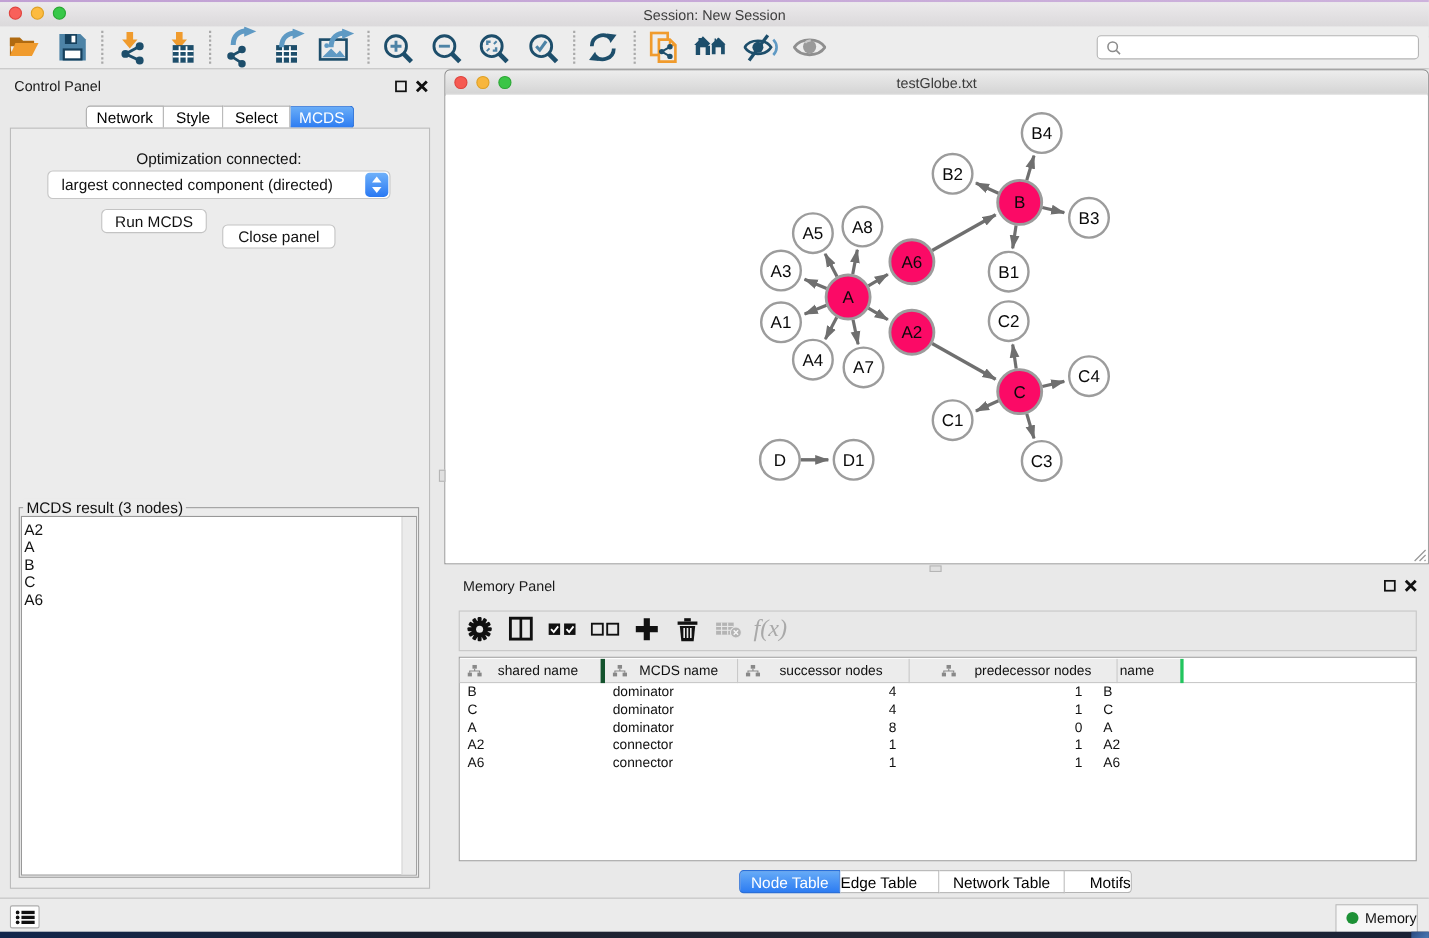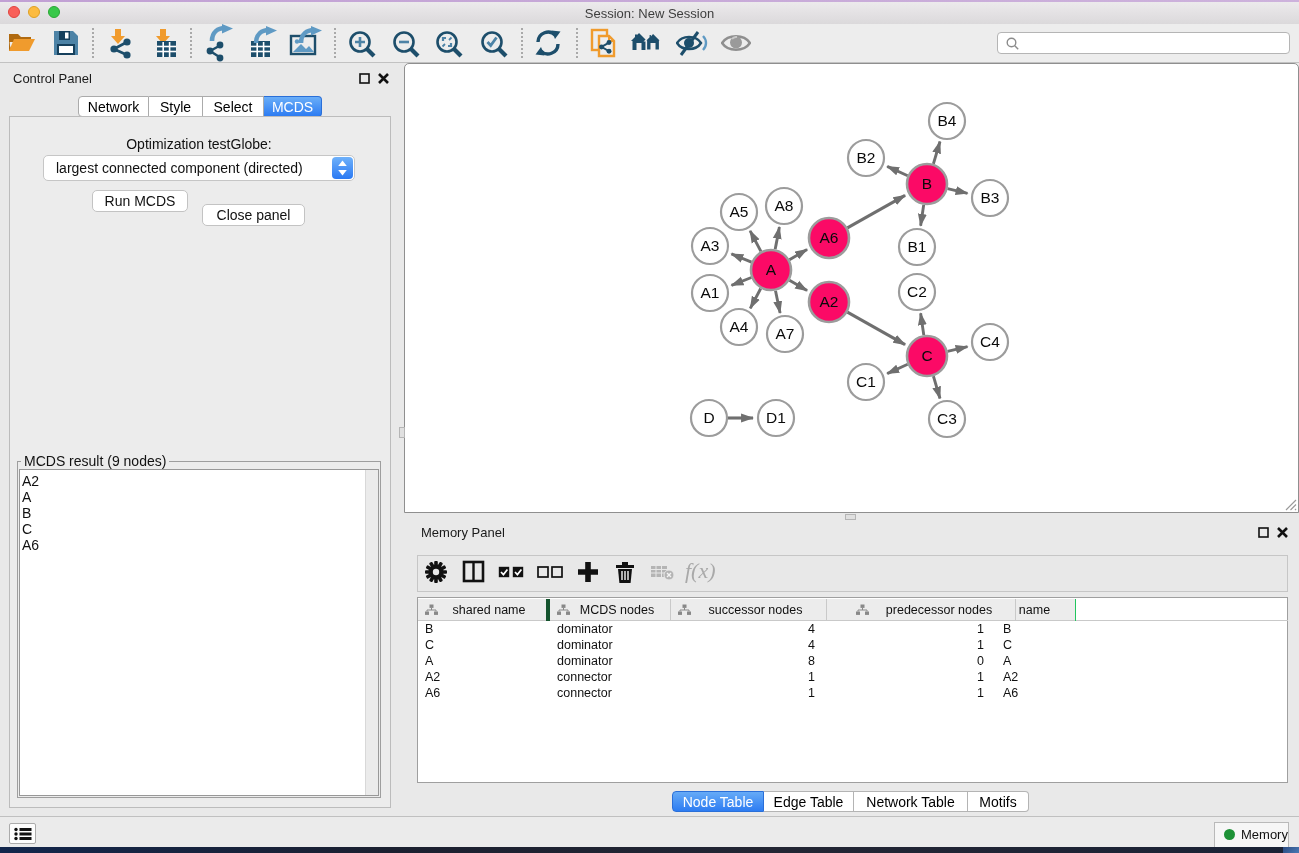--- a/index.html
+++ b/index.html
@@ -166,41 +166,47 @@
   </svg>
 
 <div class="abs" style="left:78px;top:96px;height:26px;font-size:14px">
  <div style="float:left;width:71px;height:21px;background:#fff;border:1px solid #ababab;border-radius:4px 0 0 4px;text-align:center;line-height:20px">Network</div>
  <div style="float:left;width:54px;height:21px;background:#fff;border:1px solid #ababab;border-left:none;text-align:center;line-height:20px">Style</div>
  <div style="float:left;width:61px;height:21px;background:#fff;border:1px solid #ababab;border-left:none;text-align:center;line-height:20px">Select</div>
  <div style="float:left;width:58px;height:21px;background:linear-gradient(#6aaef8,#2d7cf2);border:1px solid #2a6fd8;border-left:none;border-radius:0 4px 4px 0;text-align:center;line-height:20px;color:#fff">MCDS</div>
 </div>
 
 <div class="abs" style="left:9px;top:116px;width:382px;height:692px;background:#ececec;border:1px solid #bcbcbc"></div>
-<div class="abs" style="left:0;top:136px;width:398px;text-align:center;font-size:14px;color:#111">Optimization testGlobe:</div>
+<div class="abs" style="left:0;top:136px;width:398px;text-align:center;font-size:14px;color:#111">Optimization connected:</div>
 
 <div class="abs" style="left:43px;top:155px;width:312px;height:26px;background:#fff;border:1px solid #c6c6c6;border-radius:5px">
  <div class="abs" style="left:12px;top:4px;font-size:14px;color:#111">largest connected component (directed)</div>
  <div class="abs" style="right:1px;top:1px;width:21px;height:22px;background:linear-gradient(#6fb1fa,#2a79f3);border-radius:4px">
   <svg width="21" height="22">
         <path d="M10.5,3.5 L14.8,9 H6.2 z" fill="#fff"></path>
         <path d="M10.5,18.5 L14.8,13 H6.2 z" fill="#fff"></path>
       </svg>
  </div>
 </div>
 <div class="wbtn" style="left:92px;top:190px;width:96px;height:22px;line-height:21px">Run MCDS</div>
 <div class="wbtn" style="left:202px;top:204px;width:103px;height:22px;line-height:21px">Close panel</div>
 
 <div class="abs" style="left:17px;top:461px;width:364px;height:337px;border:1px solid #9e9e9e"></div>
-<div class="abs" style="left:21px;top:453px;background:#ececec;padding:0 3px;font-size:14px;color:#111">MCDS result (9 nodes)</div>
+<div class="abs" style="left:21px;top:453px;background:#ececec;padding:0 3px;font-size:14px;color:#111">MCDS result (3 nodes)</div>
 <div class="abs" style="left:19px;top:469px;width:360px;height:327px;background:#fff;border:1px solid #989898"></div>
 <div class="abs" style="left:365px;top:470px;width:13px;height:325px;background:#ebebeb;border-left:1px solid #d8d8d8"></div>
 <div class="abs" style="left:22px;top:473px;font-size:14px;color:#111;line-height:16px">A2<br>A<br>B<br>C<br>A6</div>
 
 <div class="abs" style="left:404px;top:63px;width:895px;height:450px;border:1px solid #8f8f8f;border-radius:5px 5px 0 0;background:#fff">
+ <div class="abs" style="left:0;top:0;width:893px;height:22px;background:linear-gradient(#ededed,#d5d5d5);border-bottom:1px solid #a8a8a8;border-radius:5px 5px 0 0">
+  <div class="tl" style="left:8px;top:5px;width:12px;height:12px;background:#f65a52;border:1px solid #df423c"></div>
+  <div class="tl" style="left:28px;top:5px;width:12px;height:12px;background:#f8b63d;border:1px solid #dfa023"></div>
+  <div class="tl" style="left:48px;top:5px;width:12px;height:12px;background:#3bc546;border:1px solid #2aa734"></div>
+  <div class="abs" style="left:0;right:0;top:4px;text-align:center;font-size:13px;color:#3a3a3a">testGlobe.txt</div>
+ </div>
  <div class="abs" style="left:0;top:23px;width:893px;height:425px;background:#fff;overflow:hidden">
 <svg width="892" height="419" style="position:absolute;left:0;top:0">
 <defs>
           <marker id="ah" viewBox="0 0 12 9" refX="11" refY="4.5" markerWidth="13" markerHeight="10" orient="auto" markerUnits="userSpaceOnUse">
             <path d="M0,0.4 L12,4.5 L0,8.6 z" fill="#6f6f6f"></path>
           </marker>
         </defs>
 <g stroke="#6f6f6f">
 <line x1="355.9" y1="164.4" x2="345.1" y2="143.8" stroke-width="2.9" marker-end="url(#ah)"></line>
 <line x1="370.2" y1="162.2" x2="374.4" y2="140.1" stroke-width="2.9" marker-end="url(#ah)"></line>
@@ -359,21 +365,21 @@
   </div>
 <div class="abs" style="left:550px;top:599px;width:121px;height:22px;border-right:1px solid #c9c9c9">
     <svg width="13" height="12" style="position:absolute;left:7px;top:5px">
       <g fill="#888">
         <rect x="4.5" y="0.5" width="4" height="3.4"></rect>
         <rect x="0" y="7.5" width="4" height="3.4"></rect>
         <rect x="9" y="7.5" width="4" height="3.4"></rect>
       </g>
       <path d="M6.5,4 v2 M2,7.5 v-1.5 h9 v1.5" fill="none" stroke="#888" stroke-width="1"></path>
     </svg>
-    <div style="position:absolute;left:14px;right:0;top:4px;text-align:center;font-size:12.5px;color:#111">MCDS nodes</div>
+    <div style="position:absolute;left:14px;right:0;top:4px;text-align:center;font-size:12.5px;color:#111">MCDS name</div>
   </div>
 <div class="abs" style="left:671px;top:599px;width:156px;height:22px;border-right:1px solid #c9c9c9">
     <svg width="13" height="12" style="position:absolute;left:7px;top:5px">
       <g fill="#888">
         <rect x="4.5" y="0.5" width="4" height="3.4"></rect>
         <rect x="0" y="7.5" width="4" height="3.4"></rect>
         <rect x="9" y="7.5" width="4" height="3.4"></rect>
       </g>
       <path d="M6.5,4 v2 M2,7.5 v-1.5 h9 v1.5" fill="none" stroke="#888" stroke-width="1"></path>
     </svg>
@@ -383,21 +389,21 @@
     <svg width="13" height="12" style="position:absolute;left:7px;top:5px">
       <g fill="#888">
         <rect x="4.5" y="0.5" width="4" height="3.4"></rect>
         <rect x="0" y="7.5" width="4" height="3.4"></rect>
         <rect x="9" y="7.5" width="4" height="3.4"></rect>
       </g>
       <path d="M6.5,4 v2 M2,7.5 v-1.5 h9 v1.5" fill="none" stroke="#888" stroke-width="1"></path>
     </svg>
     <div style="position:absolute;left:14px;right:0;top:4px;text-align:center;font-size:12.5px;color:#111">predecessor nodes</div>
   </div>
-<div class="abs" style="left:994px;top:599px;width:82px;height:22px;border-right:1px solid #22c55e">
+<div class="abs" style="left:994px;top:599px;width:82px;height:22px;border-right:3px solid #22c55e">
     <div style="position:absolute;left:0;right:0;top:4px;text-align:center;font-size:12.5px;color:#111">name</div>
   </div>
 <div class="abs" style="left:425px;top:622px;font-size:12.5px;color:#111">B</div>
 <div class="abs" style="left:557px;top:622px;font-size:12.5px;color:#111">dominator</div>
 <div class="abs" style="left:700px;top:622px;width:115px;text-align:right;font-size:12.5px;color:#111">4</div>
 <div class="abs" style="left:854px;top:622px;width:130px;text-align:right;font-size:12.5px;color:#111">1</div>
 <div class="abs" style="left:1003px;top:622px;font-size:12.5px;color:#111">B</div>
 <div class="abs" style="left:425px;top:638px;font-size:12.5px;color:#111">C</div>
 <div class="abs" style="left:557px;top:638px;font-size:12.5px;color:#111">dominator</div>
 <div class="abs" style="left:700px;top:638px;width:115px;text-align:right;font-size:12.5px;color:#111">4</div>
@@ -414,23 +420,23 @@
 <div class="abs" style="left:854px;top:670px;width:130px;text-align:right;font-size:12.5px;color:#111">1</div>
 <div class="abs" style="left:1003px;top:670px;font-size:12.5px;color:#111">A2</div>
 <div class="abs" style="left:425px;top:686px;font-size:12.5px;color:#111">A6</div>
 <div class="abs" style="left:557px;top:686px;font-size:12.5px;color:#111">connector</div>
 <div class="abs" style="left:700px;top:686px;width:115px;text-align:right;font-size:12.5px;color:#111">1</div>
 <div class="abs" style="left:854px;top:686px;width:130px;text-align:right;font-size:12.5px;color:#111">1</div>
 <div class="abs" style="left:1003px;top:686px;font-size:12.5px;color:#111">A6</div>
 
 <div class="abs" style="left:672px;top:791px;height:21px;font-size:14px">
  <div style="float:left;width:92px;height:21px;background:linear-gradient(#66abf7,#2d7cf2);border:1px solid #2a6fd8;border-radius:4px 0 0 4px;text-align:center;line-height:20px;color:#fff">Node Table</div>
- <div style="float:left;width:90px;height:21px;background:#fff;border:1px solid #b4b4b4;border-left:none;text-align:center;line-height:20px">Edge Table</div>
+ <div style="float:left;width:90px;height:21px;background:#fff;border:1px solid #b4b4b4;border-left:none;line-height:20px">Edge Table</div>
  <div style="float:left;width:114px;height:21px;background:#fff;border:1px solid #b4b4b4;border-left:none;text-align:center;line-height:20px">Network Table</div>
- <div style="float:left;width:61px;height:21px;background:#fff;border:1px solid #b4b4b4;border-left:none;border-radius:0 4px 4px 0;text-align:center;line-height:20px">Motifs</div>
+ <div style="float:left;width:61px;height:21px;background:#fff;border:1px solid #b4b4b4;border-left:none;border-radius:0 4px 4px 0;text-align:right;line-height:20px">Motifs</div>
 </div>
 
 <div class="abs" style="left:0;top:816px;width:1299px;height:31px;background:#ebebeb;border-top:1px solid #c0c0c0"></div>
 <div class="abs" style="left:9px;top:823px;width:27px;height:21px;background:#fdfdfd;border:1px solid #ababab;border-radius:2px">
  <svg width="18" height="14" style="position:absolute;left:4px;top:3px">
   <circle cx="2" cy="2.5" r="1.7" fill="#111"></circle>
       <circle cx="2" cy="7" r="1.7" fill="#111"></circle>
       <circle cx="2" cy="11.5" r="1.7" fill="#111"></circle>
   <rect x="5.5" y="1" width="12" height="3" fill="#111"></rect>
       <rect x="5.5" y="5.5" width="12" height="3" fill="#111"></rect>

